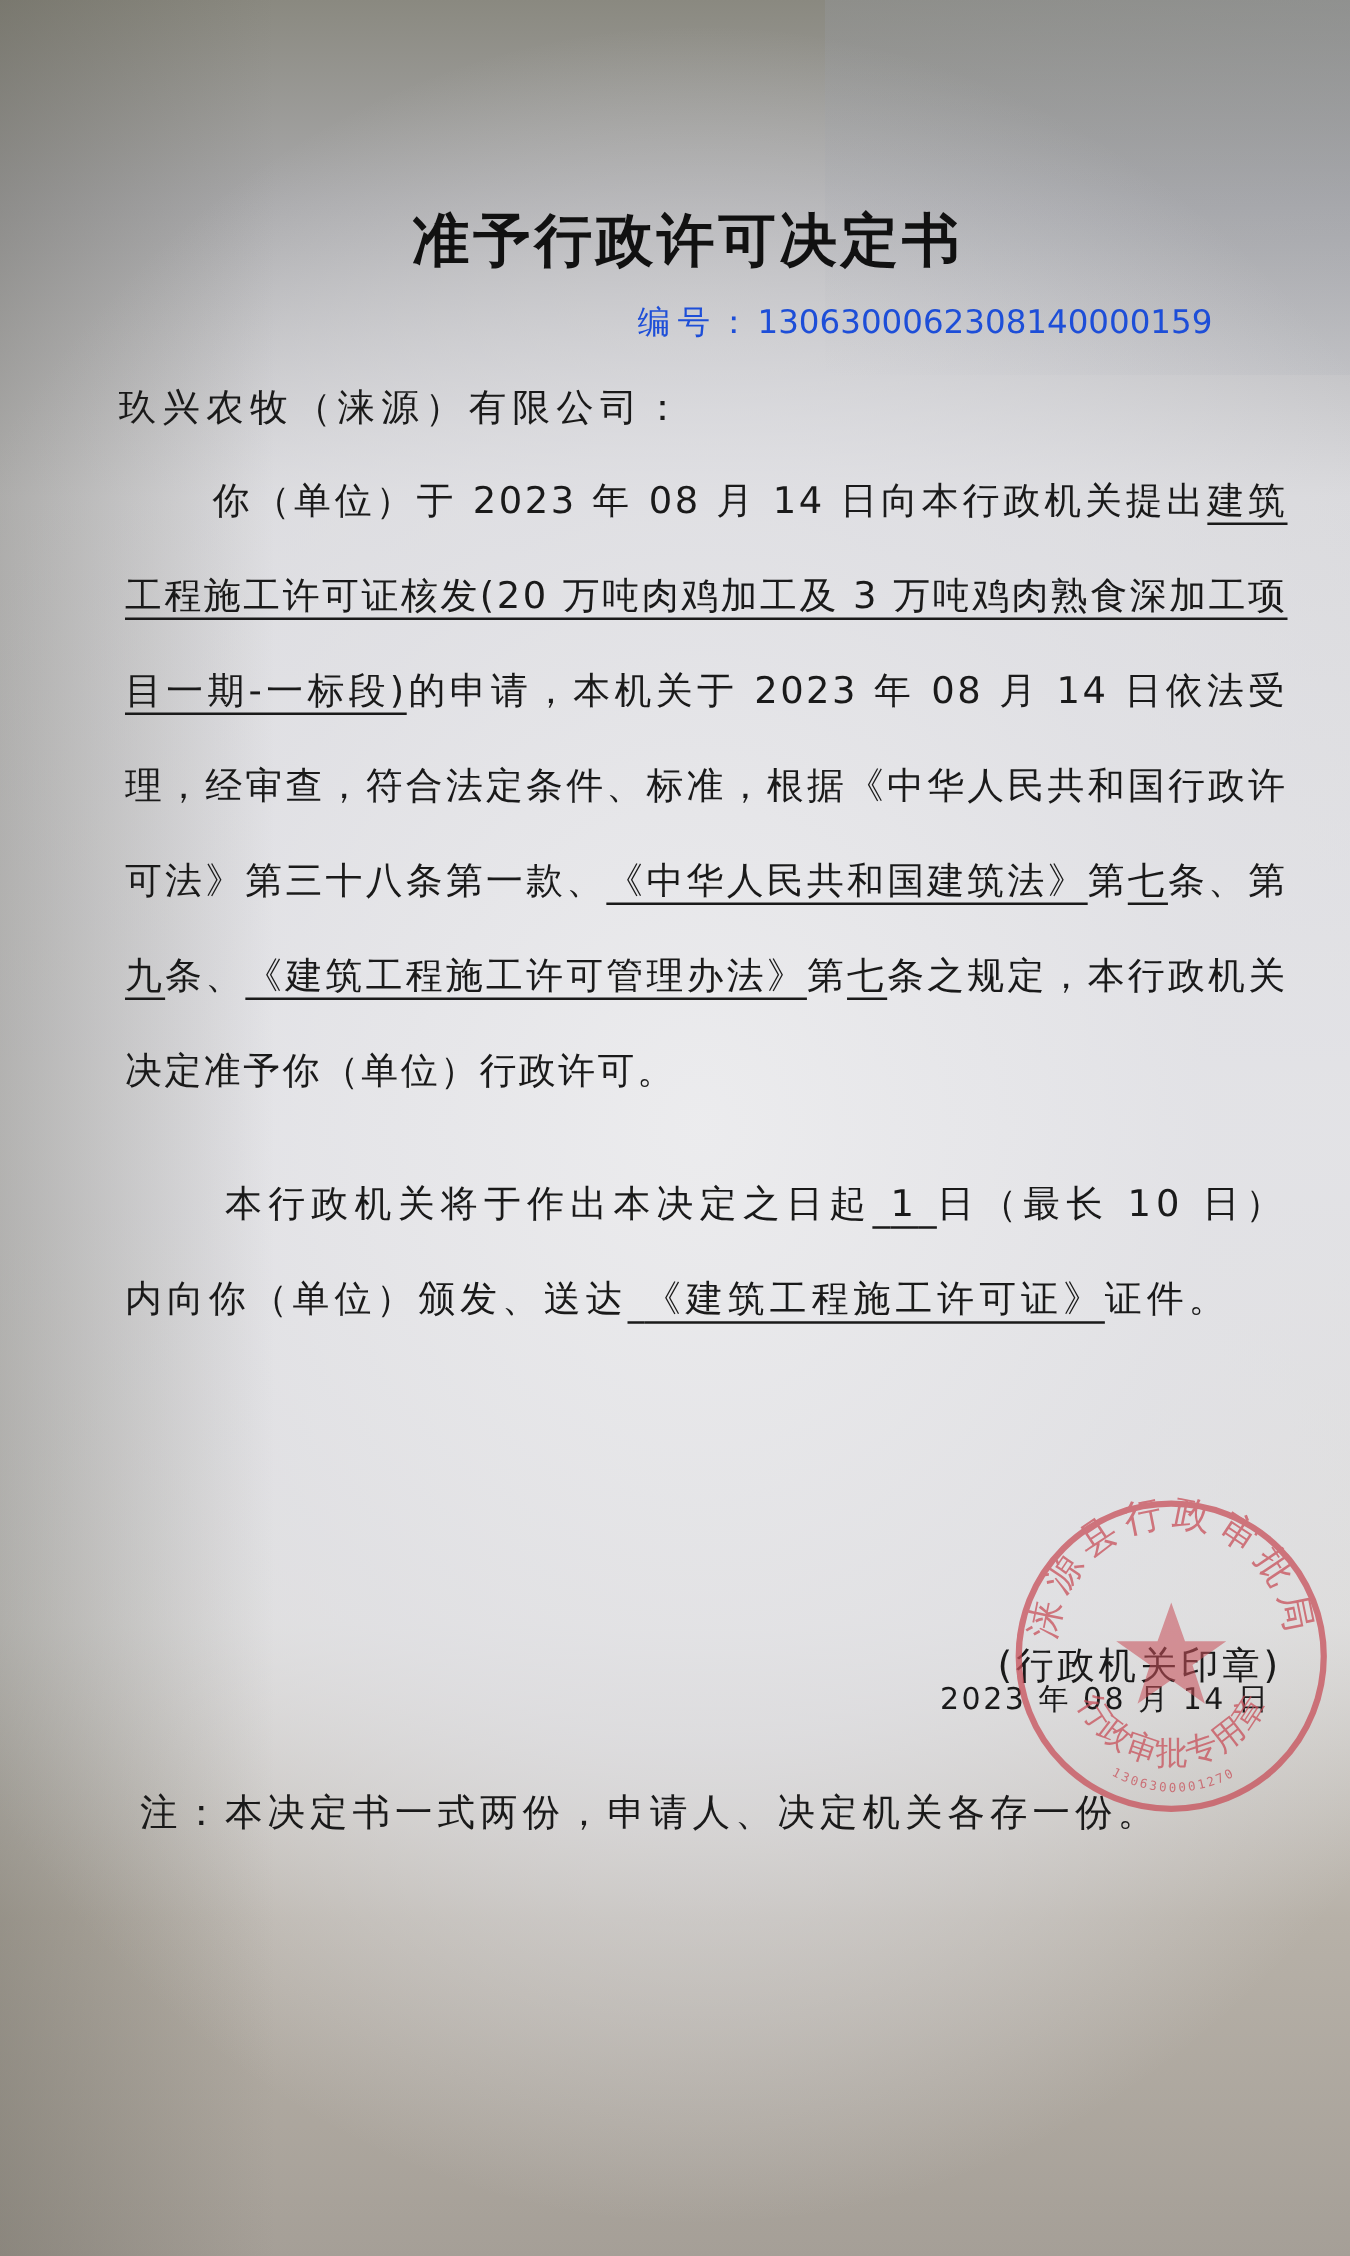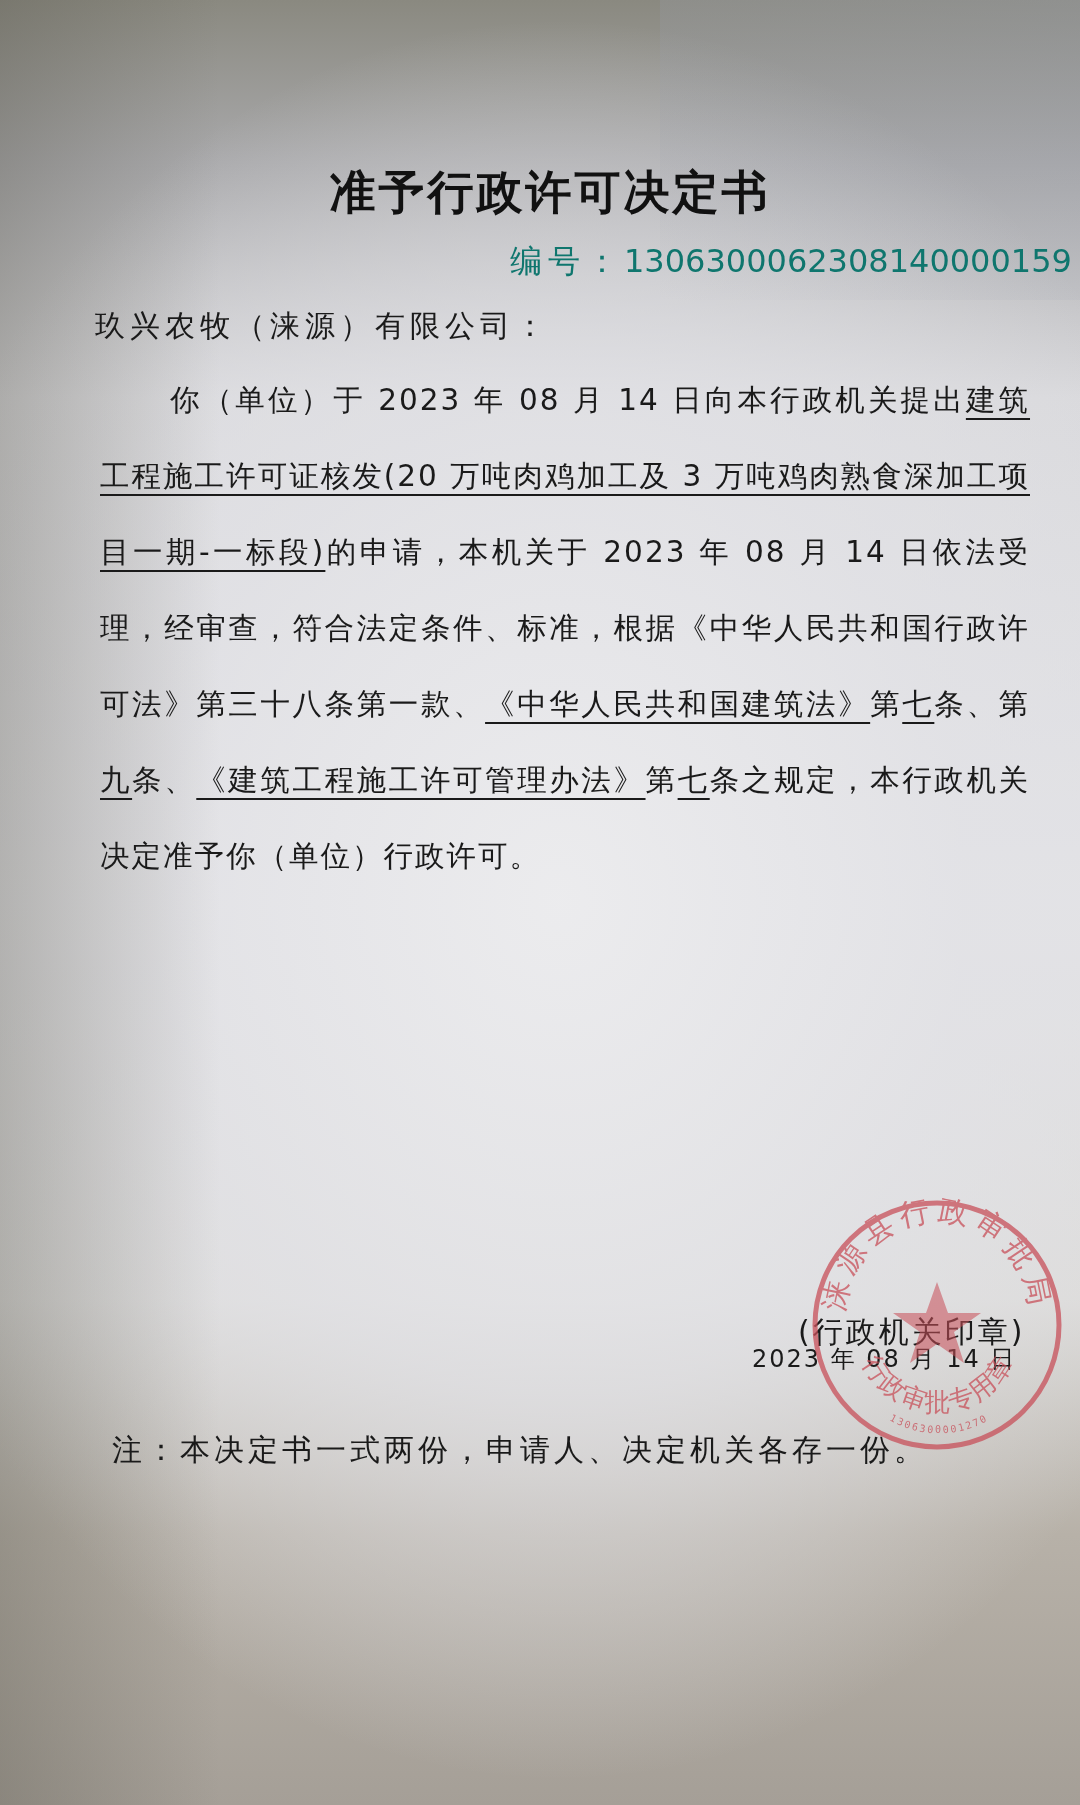--- a/index.html
+++ b/index.html
@@ -21,21 +21,21 @@
     background: linear-gradient(200deg, rgba(155,160,172,0.35), rgba(155,160,172,0));
     pointer-events: none;
   }
   .doc { position: absolute; left: 0; top: 0; width: 1056px; height: 1805px; }
   .title {
     position: absolute; top: 162px; left: 0; width: 1080px; text-align: center;
     font-size: 46px; font-weight: bold; letter-spacing: 3px; color: #111;
     padding-left: 20px; box-sizing: border-box;
   }
   .docno {
-    position: absolute; top: 240px; left: 510px; font-size: 32px; color: #0f766e; white-space: nowrap;
+    position: absolute; top: 240px; left: 510px; font-size: 26px; color: #1d4ed8; white-space: nowrap;
   }
   .docno .lbl { letter-spacing: 6px; }
   .addressee {
     position: absolute; top: 306px; left: 95px; font-size: 30px; letter-spacing: 5px; white-space: nowrap; text-align: right;
   }
   .para {
     position: absolute; left: 100px; width: 930px; font-size: 29.5px; line-height: 76px; letter-spacing: 2px;
     text-align: justify;
   }
   .p1 { top: 362px; text-indent: 70px; }
@@ -68,20 +68,23 @@
   <div class="docno">
     <span class="lbl">编号：</span><span>1306300062308140000159</span>
   </div>
 
   <div class="addressee">玖兴农牧（涞源）有限公司：</div>
 
   <div class="para p1">
     <span>你（单位）于 2023 年 08 月 14 日向本行政机关提出</span><span class="u">建筑工程施工许可证核发(20 万吨肉鸡加工及 3 万吨鸡肉熟食深加工项目一期-一标段)</span><span>的申请，本机关于 2023 年 08 月 14 日依法受理，经审查，符合法定条件、标准，根据《中华人民共和国行政许可法》第三十八条第一款、</span><span class="u">《中华人民共和国建筑法》</span><span>第</span><span class="u">七</span><span>条、第</span><span class="u">九</span><span>条、</span><span class="u">《建筑工程施工许可管理办法》</span><span>第</span><span class="u">七</span><span>条之规定，本行政机关决定准予你（单位）行政许可。</span>
   </div>
 
+  <div class="para p2">
+    <span>本行政机关将于作出本决定之日起</span><span class="u">&nbsp;<span>1</span>&nbsp;</span><span>日（最长 10 日）内向你（单位）颁发、送达</span><span class="u">&nbsp;<span>《建筑工程施工许可证》</span></span><span>证件。</span>
+  </div>
 
   <div class="seal-label">(行政机关印章)</div>
   <div class="date">2023 年 08 月 14 日</div>
   <div class="note">注：本决定书一式两份，申请人、决定机关各存一份。</div>
 
   <svg class="seal" viewBox="0 0 258 258">
     <defs>
       <path id="sealTop" d="M 40 140 A 92 92 0 1 1 218 140"></path>
       <path id="sealBottom" d="M 60 176 A 82 82 0 0 0 200 176"></path>
       <path id="sealCode" d="M 50 196 A 100 100 0 0 0 212 196"></path>

